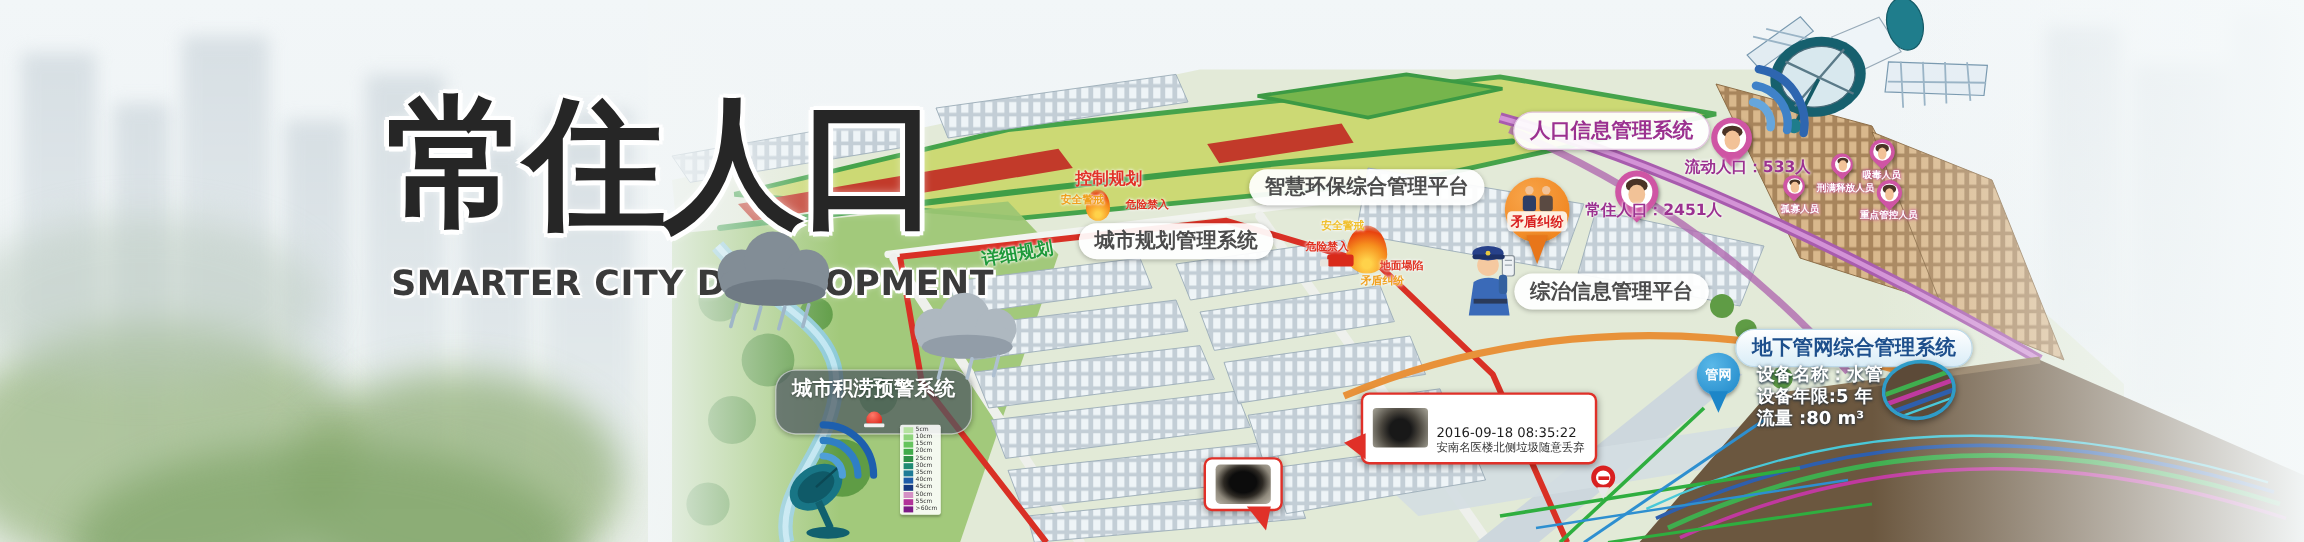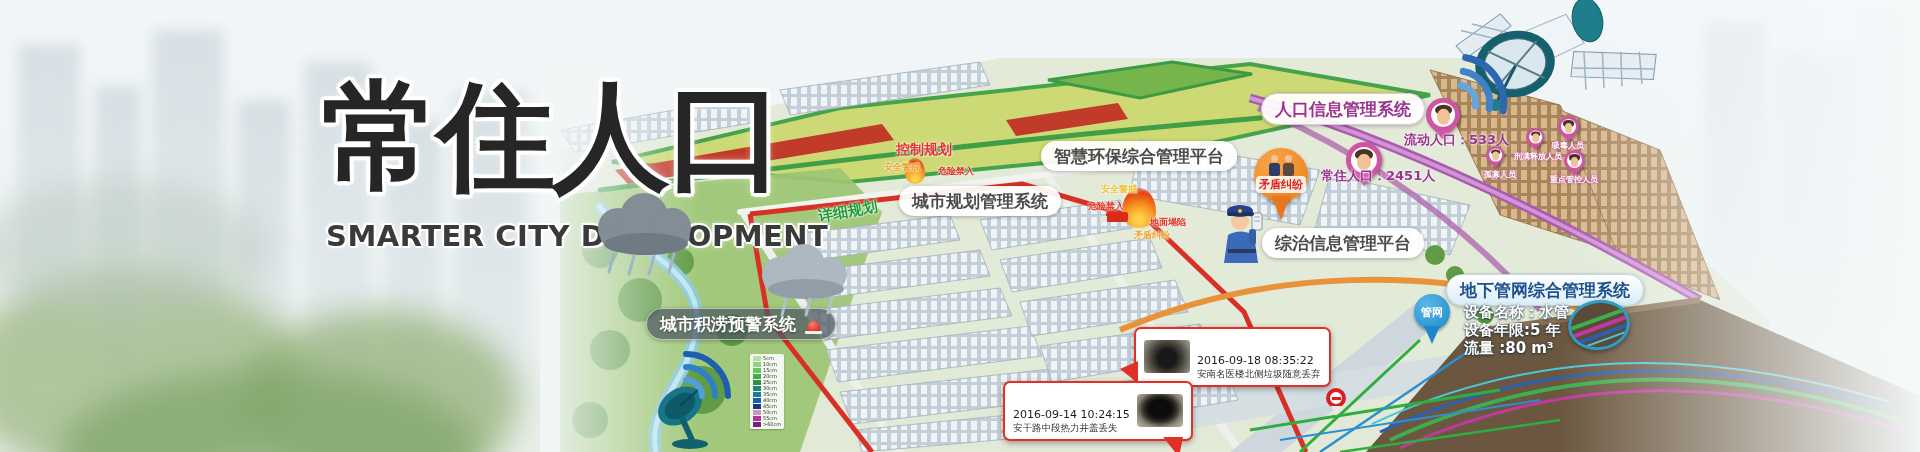--- a/index.html
+++ b/index.html
@@ -26,21 +26,21 @@
   }
   
   .pill {
     position:absolute; background:rgba(255,255,255,.93); border-radius:18px; padding:5px 13px;
     font-weight:bold; color:#4c4c4c; font-size:17px; white-space:nowrap;
     box-shadow:0 1px 4px rgba(0,0,0,.28); line-height:1.2;
   }
   .pill.purple { color:#9b3190; border:1px solid #e2c4e0; }
   .pill.navy { color:#1d4f8c; background:linear-gradient(180deg,#ffffff,#d9edf7); border:1px solid #bcd8e8; }
   .pill.redgrad { background:linear-gradient(90deg,#cf3f2e,#e57a38); color:#fff; font-size:20px; border-radius:9px; padding:6px 16px; box-shadow:0 2px 5px rgba(0,0,0,.4); text-shadow:0 1px 2px rgba(0,0,0,.35); }
-  .pill.dark { background:rgba(78,89,96,.74); color:#fff; border-radius:17px; display:flex; align-items:flex-end; gap:9px; border:1px solid rgba(255,255,255,.55); text-shadow:0 1px 2px rgba(0,0,0,.4); }
+  .pill.dark { background:rgba(78,89,96,.74); color:#fff; border-radius:17px; display:flex; align-items:center; gap:9px; border:1px solid rgba(255,255,255,.55); text-shadow:0 1px 2px rgba(0,0,0,.4);flex-direction:column; }
   
   .note { position:absolute; font-weight:bold; white-space:nowrap; text-shadow:0 0 2px #fff,0 0 3px #fff; line-height:1; }
   .tag-white { position:absolute; font-weight:bold; white-space:nowrap; color:#fff; font-size:8px; line-height:1; text-shadow:0 0 2px #c8519e,0 0 3px #c8519e; }
   
   .pin { position:absolute; }
   .pin .drop { background:#cf55a4; border-radius:50% 50% 50% 0; transform:rotate(-45deg); display:flex; align-items:center; justify-content:center; box-shadow:0 2px 3px rgba(0,0,0,.35); }
   .pin .face { background:#fff; border-radius:50%; transform:rotate(45deg); position:relative; overflow:hidden; width:72%; height:72%; }
   .pin .face::before { content:""; position:absolute; top:8%; left:16%; right:16%; height:42%; background:#4a3326; border-radius:50% 50% 45% 45%; }
   .pin .face::after { content:""; position:absolute; top:26%; left:24%; right:24%; bottom:10%; background:#f2c297; border-radius:50%; }
   
@@ -339,24 +339,20 @@
   </svg>
 
   <div class="callout tail-left" style="left:1134px;top:327px;">
     <div class="photo"></div>
     <div>
       <div class="time">2016-09-18 08:35:22</div>
       <div class="desc">安南名医楼北侧垃圾随意丢弃</div>
     </div>
   </div>
   <div class="callout tail-right" style="left:1003px;top:381px;">
-    <div>
-      <div class="time">2016-09-14 10:24:15</div>
-      <div class="desc">安干路中段热力井盖丢失</div>
-    </div>
     <div class="photo manhole"></div>
   </div>
 
   <div class="noentry" style="left:1326px;top:388px;">
     <div class="ring">
         <div class="bar"></div>
       </div>
     <div class="tail"></div>
   </div>
 

